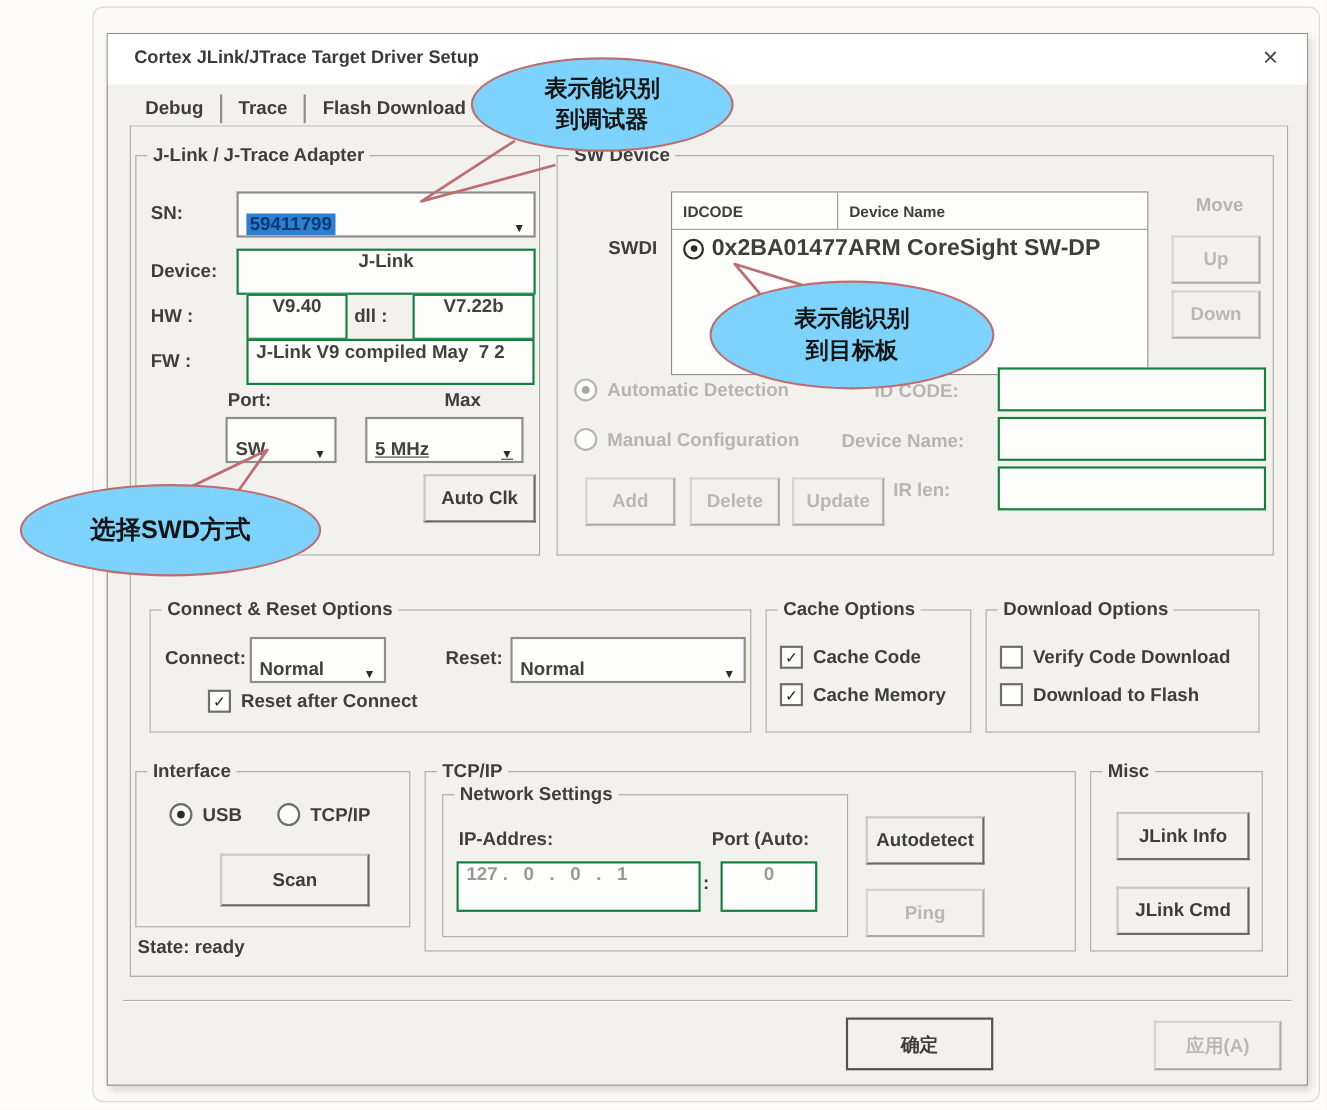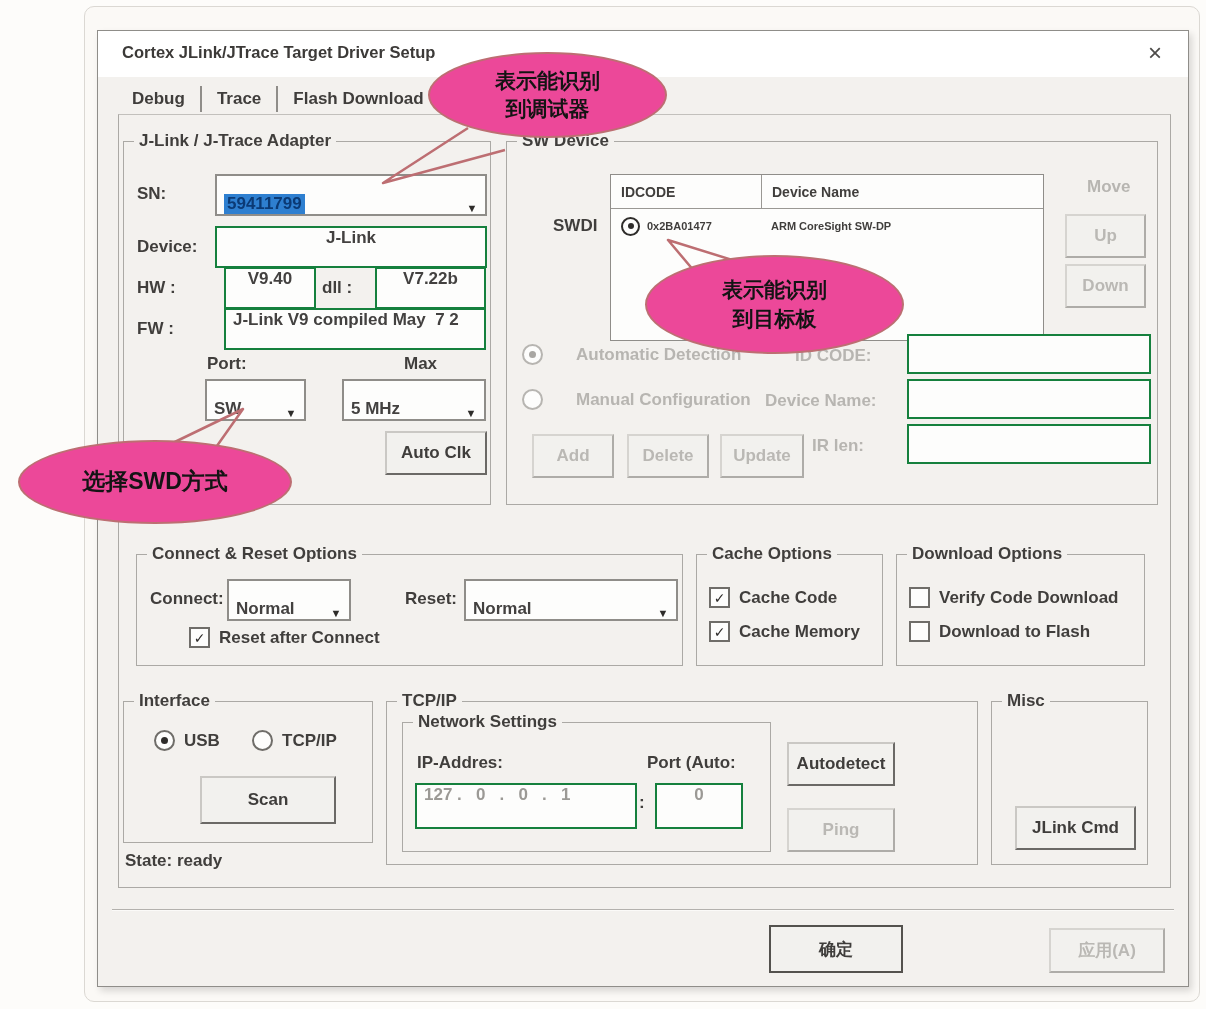--- a/index.html
+++ b/index.html
@@ -55,37 +55,37 @@
   .chk{width:17px;height:17px;background:#fdfdfc;border:2px solid #6f6d69;
     display:flex;align-items:center;justify-content:center;
     font-size:14px;font-weight:900;color:#2e2c2a;line-height:1;}
   .chk.empty{color:transparent;}
   .chkrow .txt{font-size:17px;font-weight:600;color:#403e3c;white-space:nowrap;}
   .rad{width:17px;height:17px;border-radius:50%;background:#fdfdfc;border:2px solid #6f6d69;
     display:flex;align-items:center;justify-content:center;}
   .rad .dot{width:7px;height:7px;border-radius:50%;background:#2e2c2a;}
   .rad.dis{border-color:#b7b5b1;}
   .rad.dis .dot{background:#a9a7a3;}
-  .chkrow.dis .txt{color:#b7b5b1;margin-left:24px;}
+  .chkrow.dis .txt{color:#b7b5b1;}
   
   .swtable{position:absolute;background:#fdfdfc;border:1.5px solid #8f8d89;}
   .swtable .hdr{display:flex;height:33px;align-items:center;border-bottom:1.5px solid #9a9894;}
   .swtable .hcell{font-size:14px;font-weight:600;color:#403e3c;padding:0 10px;}
   .swtable .hcell.c1{width:130px;border-right:1.5px solid #9a9894;height:100%;display:flex;align-items:center;}
   .swtable .row{display:flex;height:34px;align-items:center;}
-  .swtable .cell{font-size:11px;font-weight:600;color:#403e3c;padding:0 10px;display:flex;align-items:center;gap:7px;}
+  .swtable .cell{font-size:21px;font-weight:600;color:#403e3c;padding:0 10px;display:flex;align-items:center;gap:7px;}
   .swtable .cell.c1{width:130px;}
   .target-ico{width:15px;height:15px;border-radius:50%;border:2.5px solid #2e2c2a;
     display:inline-flex;align-items:center;justify-content:center;flex:0 0 auto;}
   .target-ico i{width:6px;height:6px;border-radius:50%;background:#2e2c2a;}
   
   .groove{position:absolute;height:0;border-top:1.5px solid #b3b1ad;border-bottom:1px solid #fbfaf8;}
   
   .callout{position:absolute;border:2.5px solid #bd6e72;border-radius:50%;
-    background:#ec4899;display:flex;flex-direction:column;align-items:center;justify-content:center;
+    background:#7dd3fc;display:flex;flex-direction:column;align-items:center;justify-content:center;
     z-index:30;text-align:center;}
   .callout .cl{font-size:21px;font-weight:700;color:#141414;line-height:1.35;white-space:nowrap;}
   .tails{position:absolute;left:0;top:0;width:1206px;height:1009px;z-index:25;pointer-events:none;}
   .statetext{position:absolute;font-size:17px;font-weight:600;color:#403e3c;}
 </style>
 </head>
 <body>
 
 <div class="frame"></div>
 
@@ -132,21 +132,21 @@
       <span class="pad">J-Link V9 compiled May  7 2</span>
     </div>
 
     <span class="lbl" style="left:83px;top:212px;">Port:</span>
     <span class="lbl" style="left:280px;top:212px;">Max</span>
 
     <div class="combo" style="left:81px;top:237px;width:97px;height:38px;">
       <span class="val">SW</span>
       <span class="arrow">▼</span>
     </div>
-    <div class="combo" style="left:218px;top:237px;width:140px;height:38px;">
+    <div class="combo" style="left:208px;top:237px;width:140px;height:38px;text-decoration:underline;">
       <span class="val">5 MHz</span>
       <span class="arrow">▼</span>
     </div>
 
     <div class="btn" style="left:261px;top:289px;width:98px;height:40px;">Auto Clk</div>
   </div>
 
   <div class="grp" style="left:408px;top:110px;width:650px;height:362px;">
     <span class="legend">SW Device</span>
 
@@ -268,20 +268,21 @@
         <span class="pad">0</span>
       </div>
     </div>
 
     <div class="btn" style="left:400px;top:40px;width:104px;height:40px;">Autodetect</div>
     <div class="btn dis" style="left:400px;top:106px;width:104px;height:40px;">Ping</div>
   </div>
 
   <div class="grp" style="left:893px;top:670px;width:155px;height:162px;">
     <span class="legend">Misc</span>
+    <div class="btn" style="left:23px;top:36px;width:117px;height:40px;">JLink Info</div>
     <div class="btn" style="left:23px;top:104px;width:117px;height:40px;">JLink Cmd</div>
   </div>
 
   <div class="groove" style="left:14px;top:878px;width:1062px;"></div>
 
   <div class="btn default" style="left:671px;top:894px;width:130px;height:44px;">确定</div>
   <div class="btn dis" style="left:951px;top:897px;width:112px;height:41px;text-align:right;">应用(A)</div>
 </div>
 
 <svg class="tails" viewBox="0 0 1206 1009">

